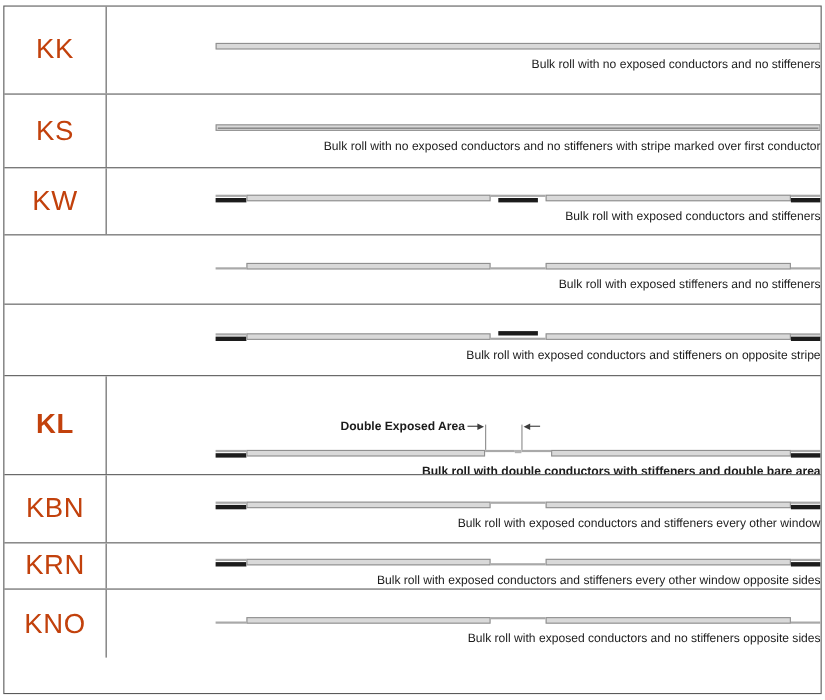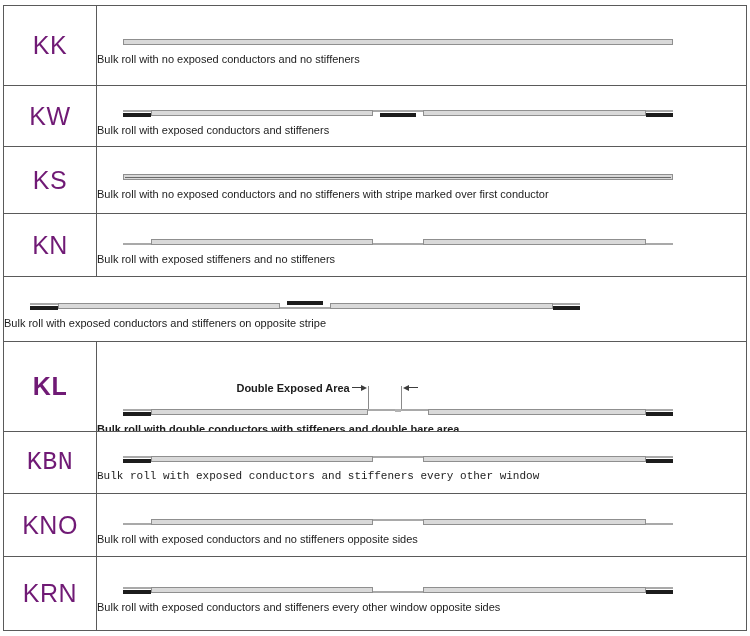--- a/index.html
+++ b/index.html
@@ -11,23 +11,23 @@
     position:absolute;left:3px;right:3px;top:5px;bottom:5px;
     border:1px solid #5a5a5a;display:flex;flex-direction:column;
     background:#ffffff;
   }
   .row{display:flex;flex-direction:row;border-bottom:1px solid #5a5a5a;overflow:hidden;}
   .row:last-child{border-bottom:none;flex:1;}
   .code-cell{
     width:92px;flex:0 0 92px;border-right:1px solid #5a5a5a;
     display:flex;align-items:center;justify-content:center;
   }
-  .code-label{font-size:25px;letter-spacing:0.5px;color:#701a75;}
+  .code-label{font-size:25px;letter-spacing:0.5px;color:#c2410c;}
   .diagram-cell{
-    flex:1;display:flex;flex-direction:column;align-items:flex-start;
+    flex:1;display:flex;flex-direction:column;align-items:flex-end;
     justify-content:center;padding-top:10px;
   }
   .roll-strip{position:relative;height:14px;width:550px;margin-left:26px;flex:0 0 auto;}
   .seg{position:absolute;top:0;bottom:0;}
   .tape{position:absolute;top:4px;height:6px;left:0;right:0;
     background:var(--tape-fill,#d9d9d9);border:1px solid var(--tape-edge,#8f8f8f);
     box-sizing:border-box;}
   .stripe{position:absolute;left:1px;right:1px;bottom:1px;height:1px;background:#6a6a6a;}
   .cond-line{position:absolute;left:0;right:0;height:2px;background:var(--cond,#a9a9a9);}
   .cond-top{top:4px;} .cond-bottom{top:8px;}
@@ -57,67 +57,64 @@
         </div>
         <div class="diagram-cell">
           <div class="roll-strip">
             <div class="seg" style="left: 0%; width: 100%;">
               <div class="tape"></div>
             </div>
           </div>
           <div class="description">Bulk roll with no exposed conductors and no stiffeners</div>
         </div>
       </div>
-      <div class="row" style="flex: 0 0 60px;">
-        <div class="code-cell">
-          <div class="code-label">KW</div>
-        </div>
-        <div class="diagram-cell">
-          <div class="roll-strip">
-            <div class="seg" style="left: 0%; width: 5%;">
-              <div class="cond-line cond-top"></div>
-              <div class="stiffener stiff-bottom" style="width: 100%; left: 0%;"></div>
-            </div>
-            <div class="seg" style="left: 5%; width: 40.5%;">
-              <div class="tape"></div>
-            </div>
-            <div class="seg" style="left: 45.5%; width: 9%;">
-              <div class="cond-line cond-top"></div>
-              <div class="stiffener stiff-bottom" style="width: 72%; left: 14%;"></div>
-            </div>
-            <div class="seg" style="left: 54.5%; width: 40.5%;">
-              <div class="tape"></div>
-            </div>
-            <div class="seg" style="left: 95%; width: 5%;">
-              <div class="cond-line cond-top"></div>
-              <div class="stiffener stiff-bottom" style="width: 100%; left: 0%;"></div>
-            </div>
-          </div>
-          <div class="description">Bulk roll with exposed conductors and stiffeners</div>
-        </div>
-      </div>
       <div class="row" style="flex: 0 0 66px;">
         <div class="code-cell">
           <div class="code-label">KS</div>
         </div>
         <div class="diagram-cell">
           <div class="roll-strip">
             <div class="seg" style="left: 0%; width: 100%;">
               <div class="tape">
                 <div class="stripe"></div>
               </div>
             </div>
           </div>
           <div class="description">Bulk roll with no exposed conductors and no stiffeners with stripe marked over first conductor</div>
         </div>
       </div>
+      <div class="row" style="flex: 0 0 60px;">
+        <div class="code-cell">
+          <div class="code-label">KW</div>
+        </div>
+        <div class="diagram-cell">
+          <div class="roll-strip">
+            <div class="seg" style="left: 0%; width: 5%;">
+              <div class="cond-line cond-top"></div>
+              <div class="stiffener stiff-bottom" style="width: 100%; left: 0%;"></div>
+            </div>
+            <div class="seg" style="left: 5%; width: 40.5%;">
+              <div class="tape"></div>
+            </div>
+            <div class="seg" style="left: 45.5%; width: 9%;">
+              <div class="cond-line cond-top"></div>
+              <div class="stiffener stiff-bottom" style="width: 72%; left: 14%;"></div>
+            </div>
+            <div class="seg" style="left: 54.5%; width: 40.5%;">
+              <div class="tape"></div>
+            </div>
+            <div class="seg" style="left: 95%; width: 5%;">
+              <div class="cond-line cond-top"></div>
+              <div class="stiffener stiff-bottom" style="width: 100%; left: 0%;"></div>
+            </div>
+          </div>
+          <div class="description">Bulk roll with exposed conductors and stiffeners</div>
+        </div>
+      </div>
       <div class="row" style="flex: 0 0 62px;">
-        <div class="code-cell">
-          <div class="code-label">KN</div>
-        </div>
         <div class="diagram-cell">
           <div class="roll-strip">
             <div class="seg" style="left: 0%; width: 5%;">
               <div class="cond-line cond-bottom"></div>
             </div>
             <div class="seg" style="left: 5%; width: 40.5%;">
               <div class="tape"></div>
             </div>
             <div class="seg" style="left: 45.5%; width: 9%;">
               <div class="cond-line cond-bottom"></div>
@@ -190,21 +187,21 @@
               <div class="tape"></div>
             </div>
             <div class="seg" style="left: 95%; width: 5%;">
               <div class="cond-line cond-top"></div>
               <div class="stiffener stiff-bottom" style="width: 100%; left: 0%;"></div>
             </div>
           </div>
           <div class="description">Bulk roll with double conductors with stiffeners and double bare area</div>
         </div>
       </div>
-      <div class="row" style="flex: 0 0 61px; font-family: Liberation Mono, monospace;">
+      <div class="row" style="flex: 0 0 61px;">
         <div class="code-cell">
           <div class="code-label">KBN</div>
         </div>
         <div class="diagram-cell">
           <div class="roll-strip">
             <div class="seg" style="left: 0%; width: 5%;">
               <div class="cond-line cond-top"></div>
               <div class="stiffener stiff-bottom" style="width: 100%; left: 0%;"></div>
             </div>
             <div class="seg" style="left: 5%; width: 40.5%;">
@@ -217,20 +214,47 @@
               <div class="tape"></div>
             </div>
             <div class="seg" style="left: 95%; width: 5%;">
               <div class="cond-line cond-top"></div>
               <div class="stiffener stiff-bottom" style="width: 100%; left: 0%;"></div>
             </div>
           </div>
           <div class="description">Bulk roll with exposed conductors and stiffeners every other window</div>
         </div>
       </div>
+      <div class="row">
+        <div class="code-cell">
+          <div class="code-label">KRN</div>
+        </div>
+        <div class="diagram-cell">
+          <div class="roll-strip">
+            <div class="seg" style="left: 0%; width: 5%;">
+              <div class="cond-line cond-top"></div>
+              <div class="stiffener stiff-bottom" style="width: 100%; left: 0%;"></div>
+            </div>
+            <div class="seg" style="left: 5%; width: 40.5%;">
+              <div class="tape"></div>
+            </div>
+            <div class="seg" style="left: 45.5%; width: 9%;">
+              <div class="cond-line cond-bottom"></div>
+            </div>
+            <div class="seg" style="left: 54.5%; width: 40.5%;">
+              <div class="tape"></div>
+            </div>
+            <div class="seg" style="left: 95%; width: 5%;">
+              <div class="cond-line cond-top"></div>
+              <div class="stiffener stiff-bottom" style="width: 100%; left: 0%;"></div>
+            </div>
+          </div>
+          <div class="description">Bulk roll with exposed conductors and stiffeners every other window opposite sides</div>
+        </div>
+      </div>
       <div class="row" style="flex: 0 0 62px;">
         <div class="code-cell">
           <div class="code-label">KNO</div>
         </div>
         <div class="diagram-cell">
           <div class="roll-strip">
             <div class="seg" style="left: 0%; width: 5%;">
               <div class="cond-line cond-bottom"></div>
             </div>
             <div class="seg" style="left: 5%; width: 40.5%;">
@@ -240,43 +264,16 @@
               <div class="cond-line cond-top"></div>
             </div>
             <div class="seg" style="left: 54.5%; width: 40.5%;">
               <div class="tape"></div>
             </div>
             <div class="seg" style="left: 95%; width: 5%;">
               <div class="cond-line cond-bottom"></div>
             </div>
           </div>
           <div class="description">Bulk roll with exposed conductors and no stiffeners opposite sides</div>
-        </div>
-      </div>
-      <div class="row">
-        <div class="code-cell">
-          <div class="code-label">KRN</div>
-        </div>
-        <div class="diagram-cell">
-          <div class="roll-strip">
-            <div class="seg" style="left: 0%; width: 5%;">
-              <div class="cond-line cond-top"></div>
-              <div class="stiffener stiff-bottom" style="width: 100%; left: 0%;"></div>
-            </div>
-            <div class="seg" style="left: 5%; width: 40.5%;">
-              <div class="tape"></div>
-            </div>
-            <div class="seg" style="left: 45.5%; width: 9%;">
-              <div class="cond-line cond-bottom"></div>
-            </div>
-            <div class="seg" style="left: 54.5%; width: 40.5%;">
-              <div class="tape"></div>
-            </div>
-            <div class="seg" style="left: 95%; width: 5%;">
-              <div class="cond-line cond-top"></div>
-              <div class="stiffener stiff-bottom" style="width: 100%; left: 0%;"></div>
-            </div>
-          </div>
-          <div class="description">Bulk roll with exposed conductors and stiffeners every other window opposite sides</div>
         </div>
       </div>
     </div>
 </div>
 
 </body></html>

